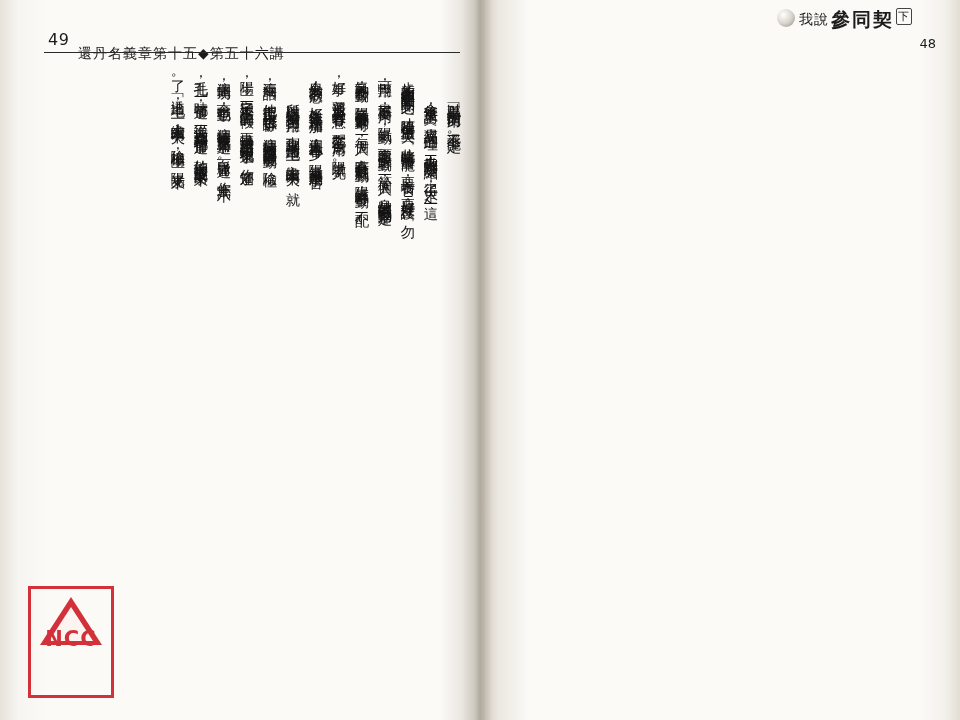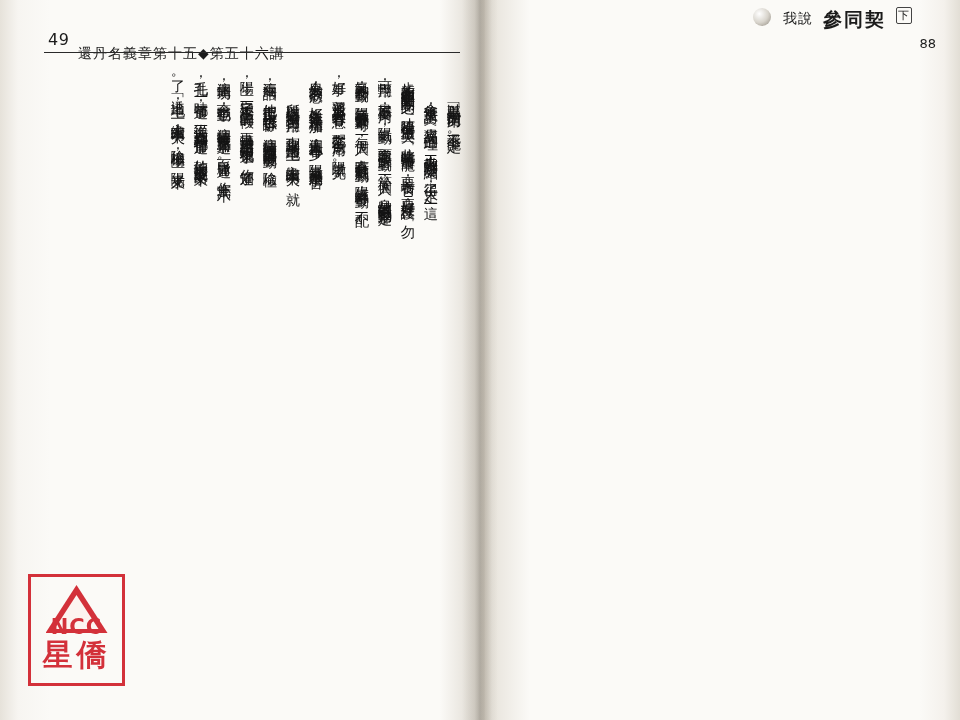--- a/index.html
+++ b/index.html
@@ -61,22 +61,22 @@
   #right-folio {
     right: 24px; top: 36px;
     font-size: 13px;
   }
   #right-running {
     right: 48px; top: 10px;
     font-size: 15px;
     font-family: "DejaVu Serif", "Liberation Serif", serif;
     letter-spacing: 1px;
     display: flex;
-    align-items: flex-start;
-    gap: 10px;
+    align-items: center;
+    gap: 2px;
   }
   #right-running .bookmark-dot {
     display: inline-block;
     width: 18px; height: 18px;
     border-radius: 50%;
     background: radial-gradient(circle at 35% 32%, #ffffff 0%, #d8d4cc 52%, #8d877d 100%);
     margin-right: 2px;
     position: relative;
     top: -2px;
   }
@@ -125,22 +125,22 @@
     margin-left: 0;
     overflow: hidden;
     white-space: nowrap;
   }
   .col.indent { padding-top: 22px; }
 
   
   #stamp {
     position: absolute;
     left: 28px;
-    top: 574px;
-    width: 97px;
+    top: 586px;
+    width: 86px;
     height: 112px;
     border: 3px solid #d0202a;
     box-sizing: border-box;
     opacity: 0.92;
     overflow: hidden;
   }
   #stamp .tri-outline {
     position: absolute;
     left: 50%;
     top: 8px;
@@ -207,26 +207,25 @@
       <div class="col">陽生，定極了一念不生的時候，再轉過來所謂光明境相也來了。你知道了</div>
       <div class="col">這個光明，念頭也動了，這個時候氣脈真正通了，百脈皆通。你十萬八千</div>
       <div class="col">毛孔，一時都通了，從海底一直到頭頂都打通了，乾坤大交的現象出來了</div>
       <div class="col">了。「透出地上，方纔大明中天」，陰極陽生，陽光來了</div>
     </div>
 
     <div id="stamp">
       <div class="tri-outline"></div>
       <div class="tri-inner"></div>
       <div class="ncc">NCC</div>
-      <div class="cjk">星僑</div>
     </div>
   </div>
 
   <div class="page" id="page-right">
-    <div class="hdr" id="right-folio">88</div>
+    <div class="hdr" id="right-folio">48</div>
     <div class="hdr" id="right-running">
       <span class="bookmark-dot"></span>
       <span class="small">我說</span>
       <span class="big">參同契</span>
       <span class="sub">下</span>
     </div>
 
   </div>
 
   <div id="gutter"></div>

